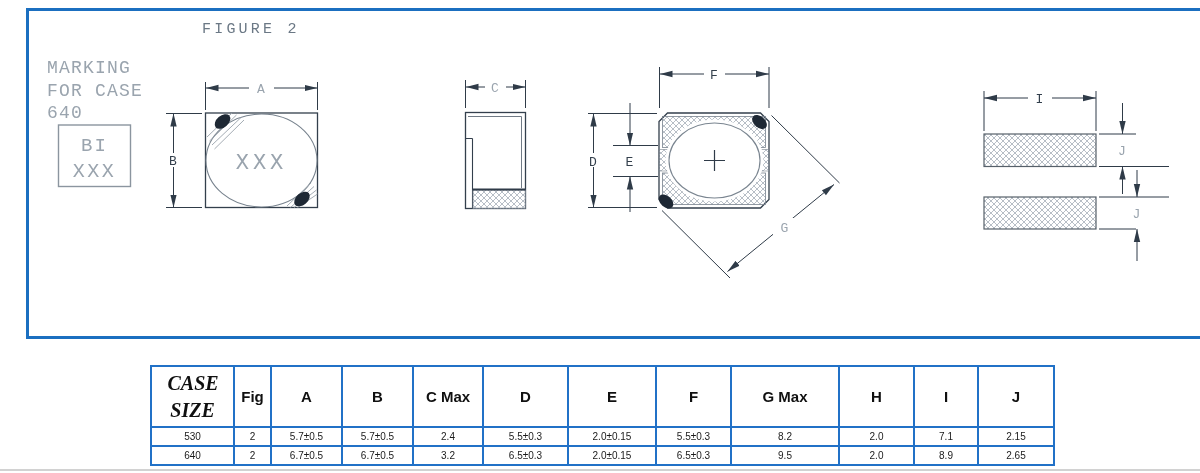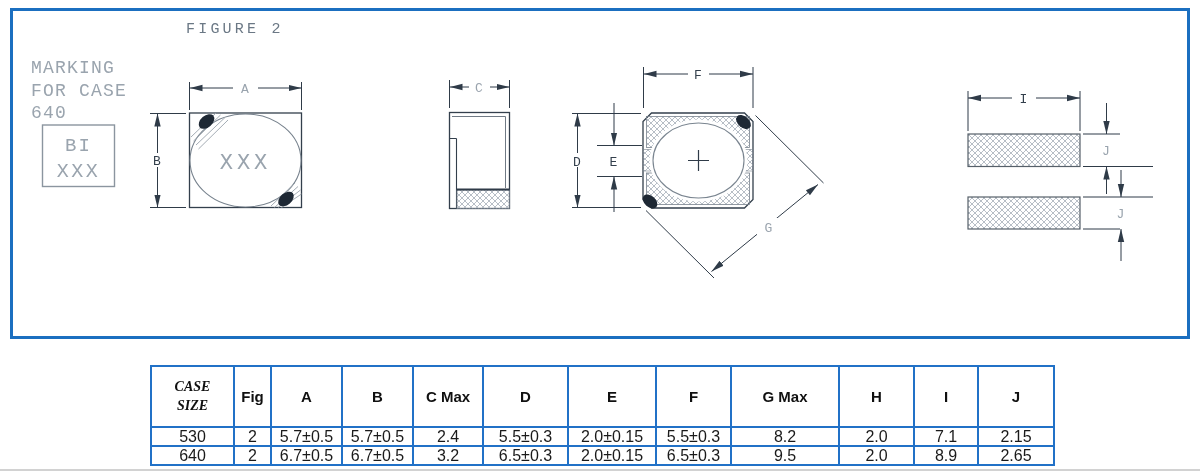--- a/index.html
+++ b/index.html
@@ -1,37 +1,37 @@
 <!DOCTYPE html>
 <html><head>
 <meta charset="utf-8">
 <style>
   html,body{margin:0;padding:0;background:#ffffff;}
   body{width:1200px;height:473px;position:relative;font-family:"Liberation Sans",sans-serif;overflow:hidden;}
 
   
-  .drawing{position:absolute;left:0;top:0;width:1060px;height:345px;}
+  .drawing{position:absolute;left:16px;top:0;width:1060px;height:345px;}
   svg text{font-family:"Liberation Mono","DejaVu Sans Mono",monospace;}
   .t-light{fill:#9aa4ae;}
   .t-dark{fill:#333f4c;}
   .t-mid{fill:#6b7885;}
   .dimletter{font-size:13px;letter-spacing:1px;}
   .figtitle{font-size:15px;letter-spacing:3.2px;}
   .marknote{font-size:18px;letter-spacing:1.2px;}
   .boxline1{font-size:19px;letter-spacing:2px;}
   .boxline2{font-size:20px;letter-spacing:2.5px;}
   .partmark{font-size:22px;letter-spacing:4px;}
 
   
   .tbl-wrap{position:absolute;left:150px;top:365px;}
   table.dims{border-collapse:collapse;table-layout:fixed;}
   table.dims th,table.dims td{border:2px solid #2171c7;text-align:center;vertical-align:middle;padding:0;}
   table.dims th{height:59px;font-size:15px;font-weight:bold;color:#101010;}
-  table.dims th.case{font-family:"Liberation Serif",serif;font-style:italic;font-weight:600;font-size:14px;line-height:1.35;margin-left:48px;}
-  table.dims td{height:17px;font-size:16px;color:#1a1a1a;line-height:1;}
+  table.dims th.case{font-family:"Liberation Serif",serif;font-style:italic;font-weight:600;font-size:20px;line-height:1.35;margin-left:48px;}
+  table.dims td{height:17px;font-size:10px;color:#1a1a1a;line-height:1;}
   .hdr-case{display:inline-block;width:50px;}
 
   .bottom-rule{position:absolute;left:0;top:469px;width:1200px;height:2px;background:#d2d2d2;}
 </style>
 </head>
 <body>
 
 <div class="drawing">
 <svg width="1200" height="345" viewBox="0 0 1200 345" xmlns="http://www.w3.org/2000/svg">
   <defs>

